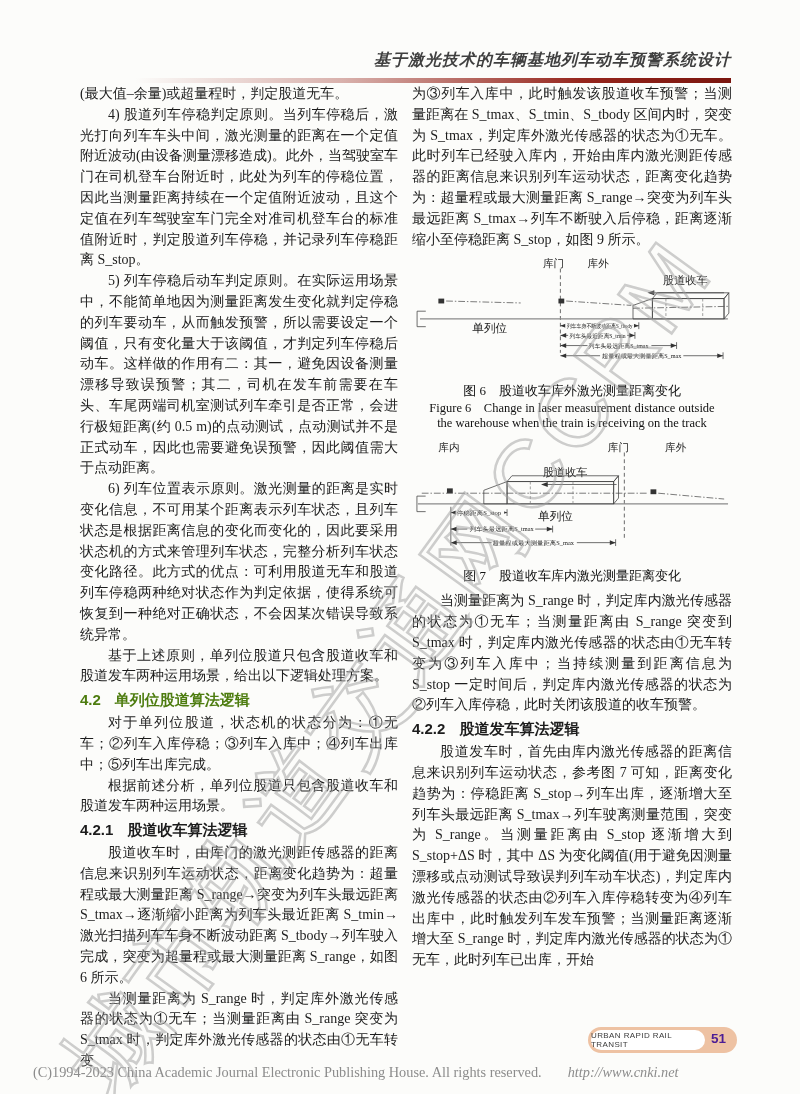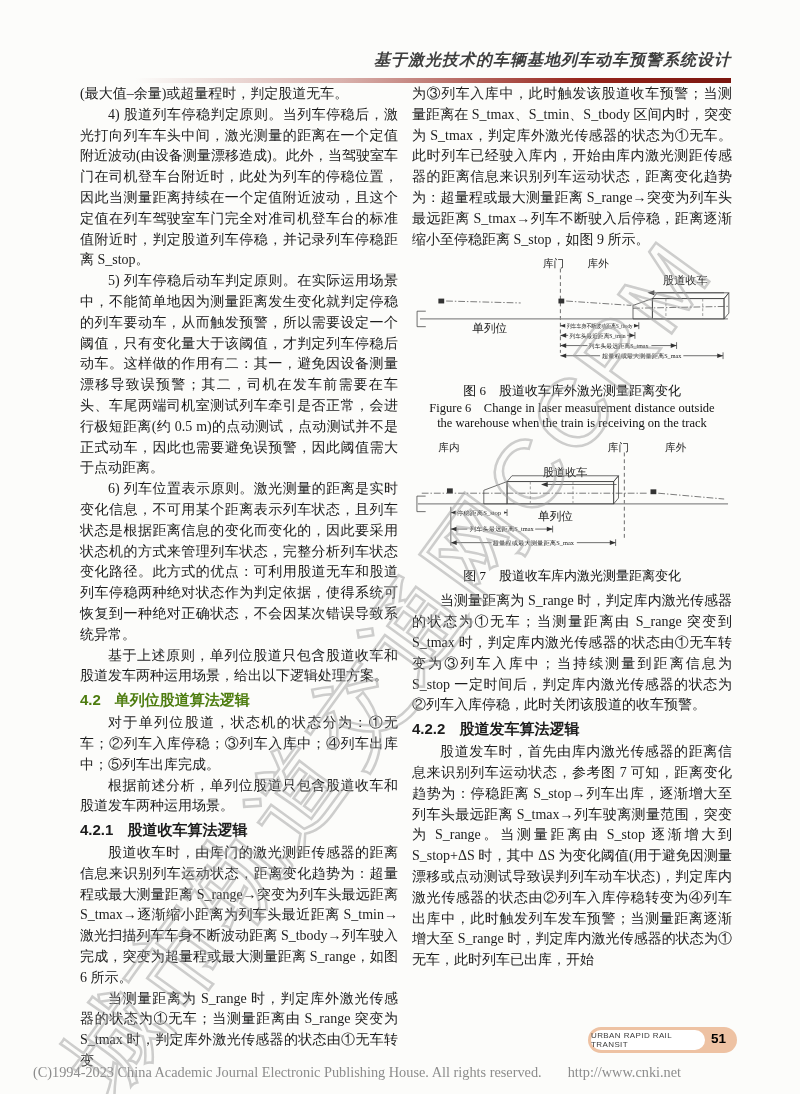--- a/index.html
+++ b/index.html
@@ -44,23 +44,23 @@
     .watermark{color:transparent;-webkit-text-stroke:2.5px rgba(158,158,158,0.5);}
   }
   
   .badge{position:absolute;left:588px;top:1027px;width:149px;height:26px;
         background:#eec2a3;border-radius:13px;}
   .badge .pill{position:absolute;left:3px;top:3px;width:114px;height:20px;background:#ffffff;
         border-radius:10px;display:flex;align-items:center;justify-content:center;
         font-family:"Liberation Sans","DejaVu Sans",sans-serif;font-size:8px;
         letter-spacing:.4px;color:#3a3a3a;}
   .badge .pnum{position:absolute;right:11px;top:4px;font-family:"Liberation Sans","DejaVu Sans",sans-serif;
-        font-weight:bold;font-size:13.5px;color:#000000;}
+        font-weight:bold;font-size:13.5px;color:#4c1d95;}
   .copyright{position:absolute;left:33px;top:1064px;font-size:14.3px;color:#8c8c8c;white-space:nowrap;}
-  .copyright .url{margin-left:26px;}
+  .copyright .url{margin-left:26px;font-style:italic;}
 </style>
 </head>
 <body>
 
 <div class="page">
 
   <div class="running-title">基于激光技术的车辆基地列车动车预警系统设计</div>
   <div class="rule"></div>
 
   <div class="col left">

